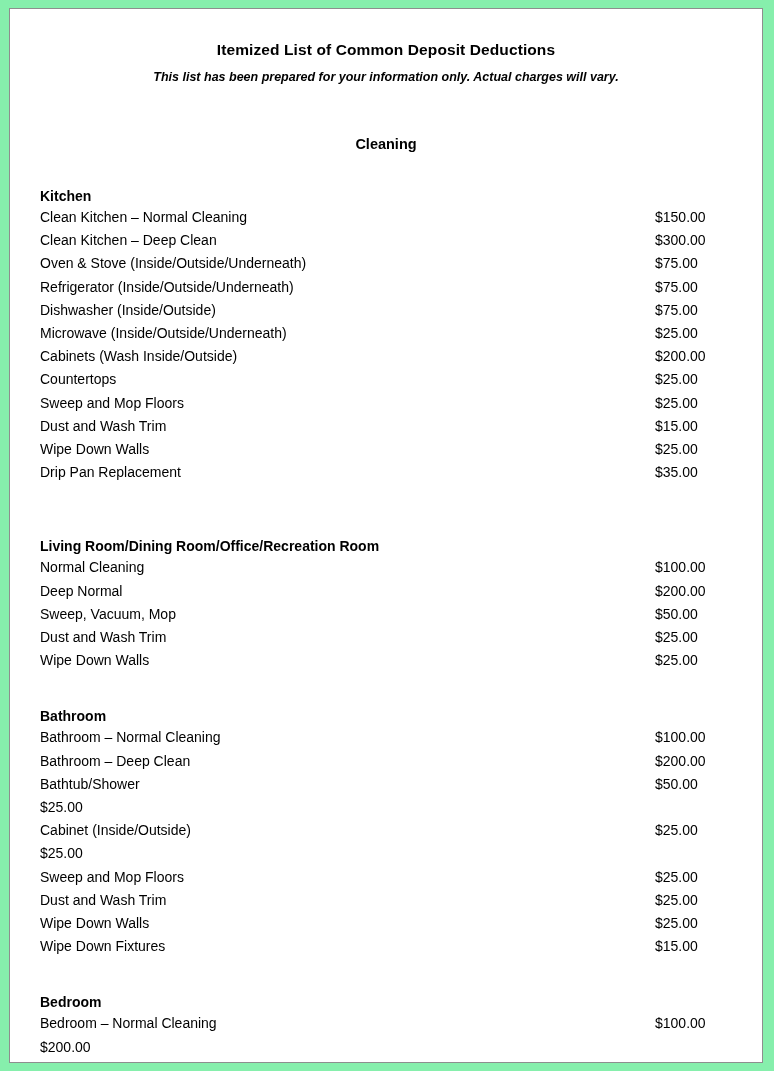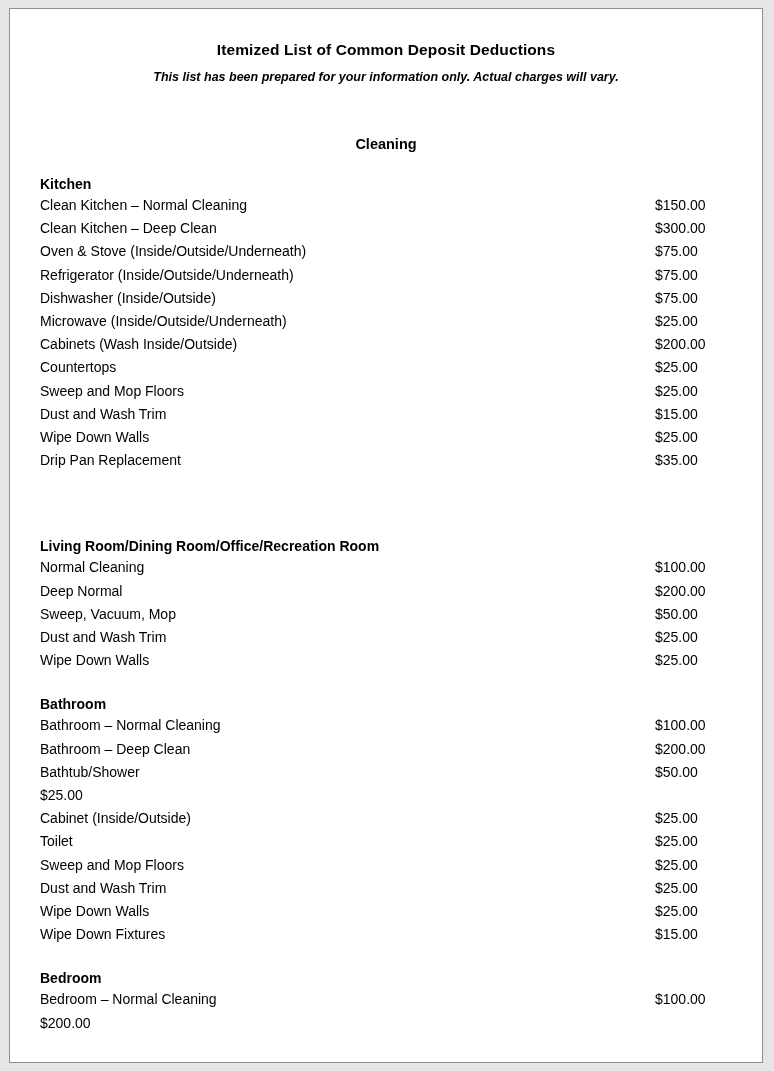--- a/index.html
+++ b/index.html
@@ -8,21 +8,21 @@
     background: #ffffff;
   }
   body {
     font-family: "Liberation Sans", sans-serif;
     color: #000000;
   }
   .page {
     position: relative;
     width: 774px;
     height: 1071px;
-    background: #e5e5e5;
+    background: #86efac;
     box-sizing: border-box;
     overflow: hidden;
   }
   .sheet {
     position: absolute;
     left: 9px;
     top: 8px;
     width: 754px;
     height: 1055px;
     border: 1px solid #8e8e8e;
@@ -49,24 +49,24 @@
     font-style: italic;
     margin: 11px;
   }
   .section-title {
     text-align: center;
     font-size: 14.5px;
     font-weight: bold;
     margin: 52px 0 0 0;
   }
   .group {
-    margin-top: 24px;
+    margin-top: 36px;
   }
   .group.tight {
-    margin-top: 34px;
+    margin-top: 22px;
   }
   .group-heading {
     font-size: 14px;
     font-weight: bold;
     margin: 0 0 2px 0;
   }
   .rows {
     display: block;
   }
   .row {
@@ -198,21 +198,20 @@
             <span class="row-amount">$50.00</span>
           </div>
           <div class="row">
             <span class="row-amount">$25.00</span>
           </div>
           <div class="row">
             <span class="row-label">Cabinet (Inside/Outside)</span>
             <span class="row-amount">$25.00</span>
           </div>
           <div class="row">
-            <span class="row-label">Toilet</span>
             <span class="row-amount">$25.00</span>
           </div>
           <div class="row">
             <span class="row-label">Sweep and Mop Floors</span>
             <span class="row-amount">$25.00</span>
           </div>
           <div class="row">
             <span class="row-label">Dust and Wash Trim</span>
             <span class="row-amount">$25.00</span>
           </div>

